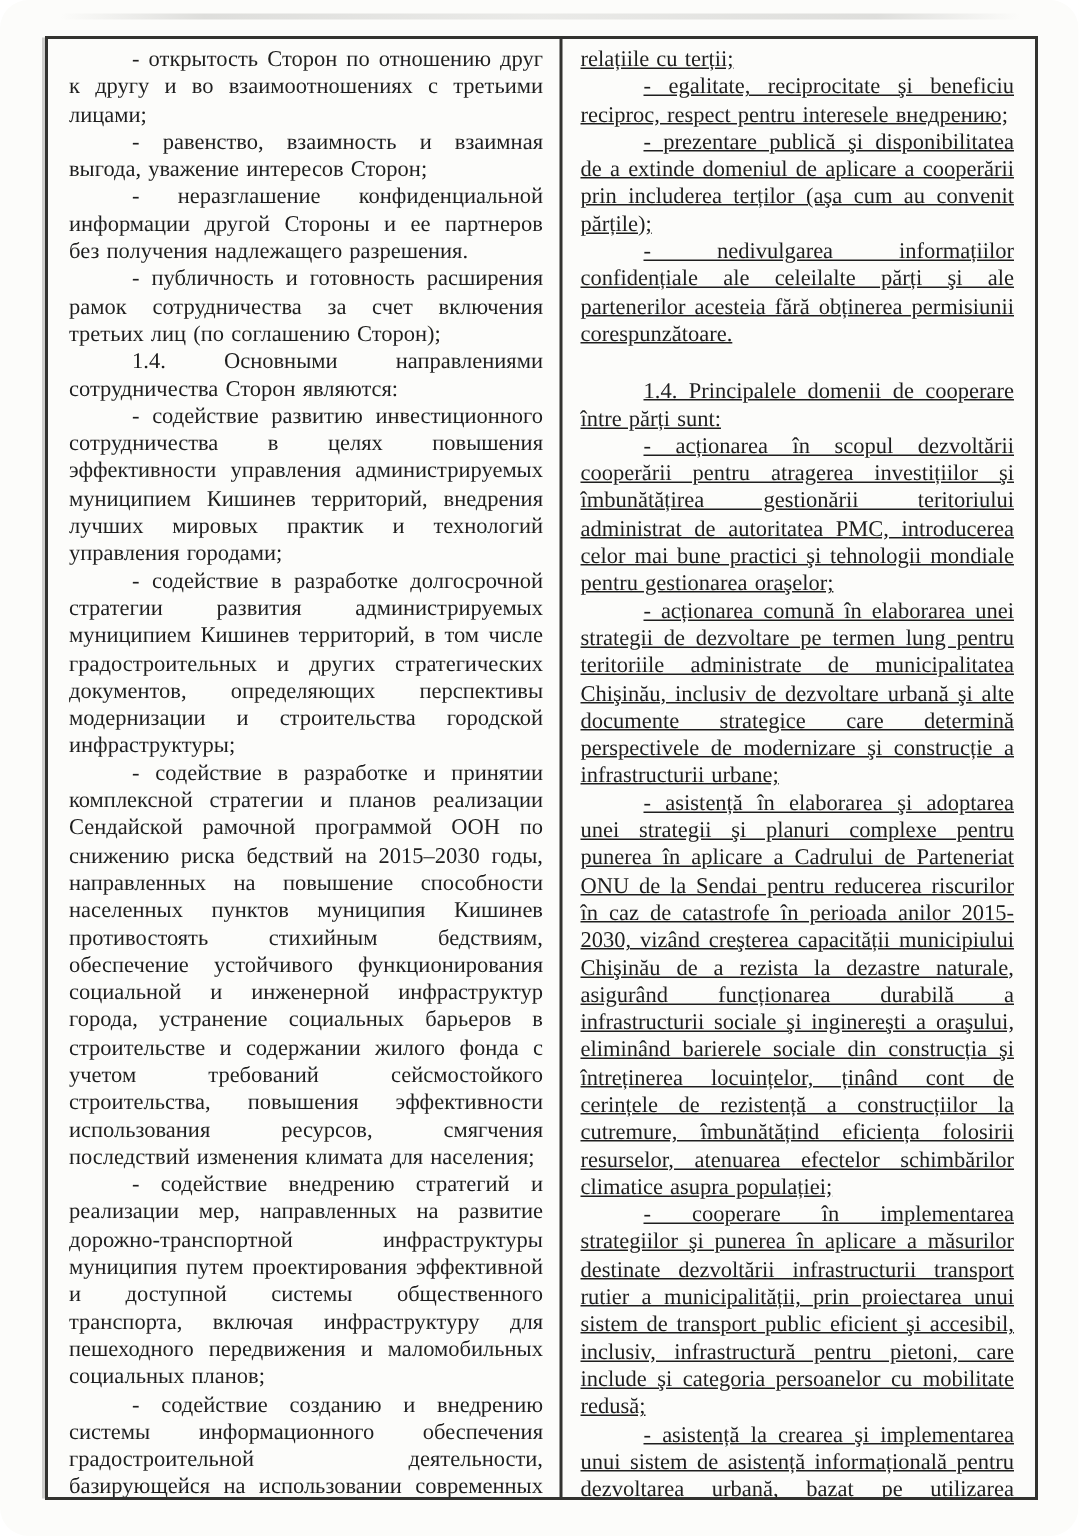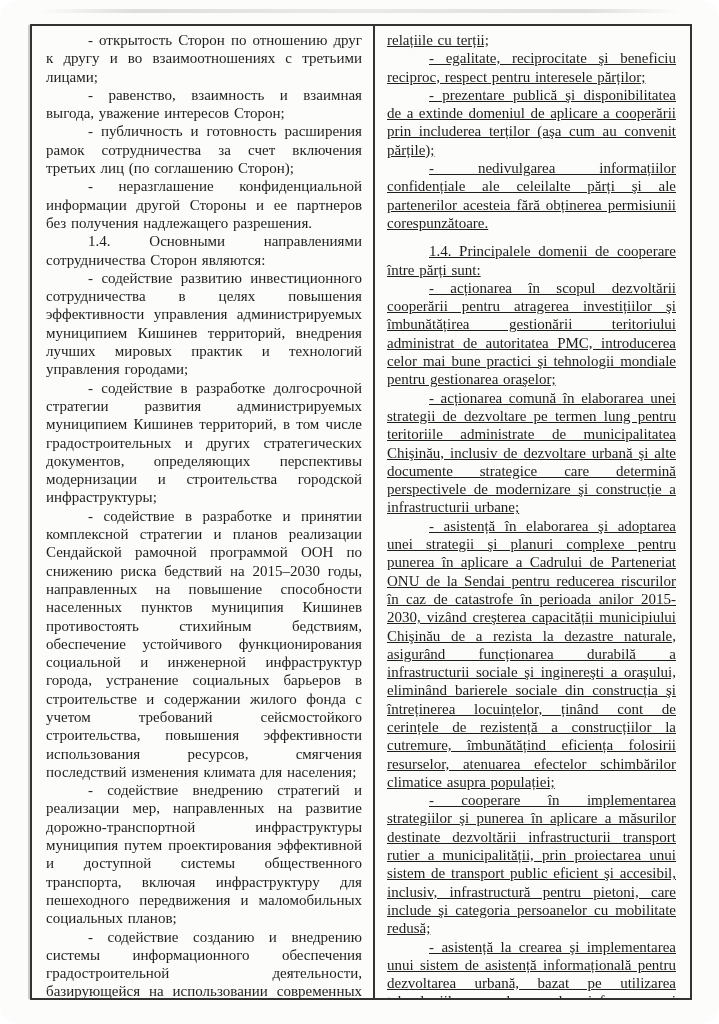--- a/index.html
+++ b/index.html
@@ -60,43 +60,43 @@
   }
   p.para {
     margin: 0;
     font-size: 15px;
     line-height: 18.3px;
     text-align: justify;
     text-indent: 42px;
     word-spacing: 1px;
   }
   p.para.continuation { text-indent: 0; }
-  p.para.space-before { margin-top: 10px; }
+  p.para.space-before { margin-top: 20px; }
 </style>
 </head>
 <body>
 
 <div class="page">
   <div class="smudge-top"></div>
   <div class="doc-table">
     <div class="cell cell-left">
         <p class="para">- открытость Сторон по отношению друг к другу и во взаимоотношениях с третьими лицами;</p>
         <p class="para">- равенство, взаимность и взаимная выгода, уважение интересов Сторон;</p>
+        <p class="para">- неразглашение конфиденциальной информации другой Стороны и ее партнеров без получения надлежащего разрешения.</p>
         <p class="para">- публичность и готовность расширения рамок сотрудничества за счет включения третьих лиц (по соглашению Сторон);</p>
-        <p class="para">- неразглашение конфиденциальной информации другой Стороны и ее партнеров без получения надлежащего разрешения.</p>
         <p class="para">1.4. Основными направлениями сотрудничества Сторон являются:</p>
         <p class="para">- содействие развитию инвестиционного сотрудничества в целях повышения эффективности управления администрируемых муниципием Кишинев территорий, внедрения лучших мировых практик и технологий управления городами;</p>
         <p class="para">- содействие в разработке долгосрочной стратегии развития администрируемых муниципием Кишинев территорий, в том числе градостроительных и других стратегических документов, определяющих перспективы модернизации и строительства городской инфраструктуры;</p>
         <p class="para">- содействие в разработке и принятии комплексной стратегии и планов реализации Сендайской рамочной программой ООН по снижению риска бедствий на 2015–2030 годы, направленных на повышение способности населенных пунктов муниципия Кишинев противостоять стихийным бедствиям, обеспечение устойчивого функционирования социальной и инженерной инфраструктур города, устранение социальных барьеров в строительстве и содержании жилого фонда с учетом требований сейсмостойкого строительства, повышения эффективности использования ресурсов, смягчения последствий изменения климата для населения;</p>
         <p class="para">- содействие внедрению стратегий и реализации мер, направленных на развитие дорожно-транспортной инфраструктуры муниципия путем проектирования эффективной и доступной системы общественного транспорта, включая инфраструктуру для пешеходного передвижения и маломобильных социальных планов;</p>
         <p class="para">- содействие созданию и внедрению системы информационного обеспечения градостроительной деятельности, базирующейся на использовании современных информационно-коммуникационных технологий (ИКТ), едином геоинформационном пространстве муниципия Кишинев, цифровой модели территории и объектов застройки;</p>
       </div>
     <div class="cell cell-right">
         <p class="para continuation">relațiile cu terții;</p>
-        <p class="para">- egalitate, reciprocitate şi beneficiu reciproc, respect pentru interesele părților;</p>
+        <p class="para">- egalitate, reciprocitate şi beneficiu reciproc, respect pentru interesele внедрению;</p>
         <p class="para">- prezentare publică şi disponibilitatea de a extinde domeniul de aplicare a cooperării prin includerea terților (aşa cum au convenit părțile);</p>
         <p class="para">- nedivulgarea informațiilor confidențiale ale celeilalte părți şi ale partenerilor acesteia fără obținerea permisiunii corespunzătoare.</p>
         <p class="para space-before">1.4. Principalele domenii de cooperare între părți sunt:</p>
         <p class="para">- acționarea în scopul dezvoltării cooperării pentru atragerea investițiilor şi îmbunătățirea gestionării teritoriului administrat de autoritatea PMC, introducerea celor mai bune practici şi tehnologii mondiale pentru gestionarea oraşelor;</p>
         <p class="para">- acționarea comună în elaborarea unei strategii de dezvoltare pe termen lung pentru teritoriile administrate de municipalitatea Chişinău, inclusiv de dezvoltare urbană şi alte documente strategice care determină perspectivele de modernizare şi construcție a infrastructurii urbane;</p>
         <p class="para">- asistență în elaborarea şi adoptarea unei strategii şi planuri complexe pentru punerea în aplicare a Cadrului de Parteneriat ONU de la Sendai pentru reducerea riscurilor în caz de catastrofe în perioada anilor 2015-2030, vizând creşterea capacității municipiului Chişinău de a rezista la dezastre naturale, asigurând funcționarea durabilă a infrastructurii sociale şi inginereşti a oraşului, eliminând barierele sociale din construcția şi întreținerea locuințelor, ținând cont de cerințele de rezistență a construcțiilor la cutremure, îmbunătățind eficiența folosirii resurselor, atenuarea efectelor schimbărilor climatice asupra populației;</p>
         <p class="para">- cooperare în implementarea strategiilor şi punerea în aplicare a măsurilor destinate dezvoltării infrastructurii transport rutier a municipalității, prin proiectarea unui sistem de transport public eficient şi accesibil, inclusiv, infrastructură pentru pietoni, care include şi categoria persoanelor cu mobilitate redusă;</p>
         <p class="para">- asistență la crearea şi implementarea unui sistem de asistență informațională pentru dezvoltarea urbană, bazat pe utilizarea tehnologiilor moderne de informare şi comunicare (TIC), un spațiu de informare geografică unificat al municipiului Chişinău, model digital al teritoriului şi clădirilor;</p>
       </div>
   </div>

